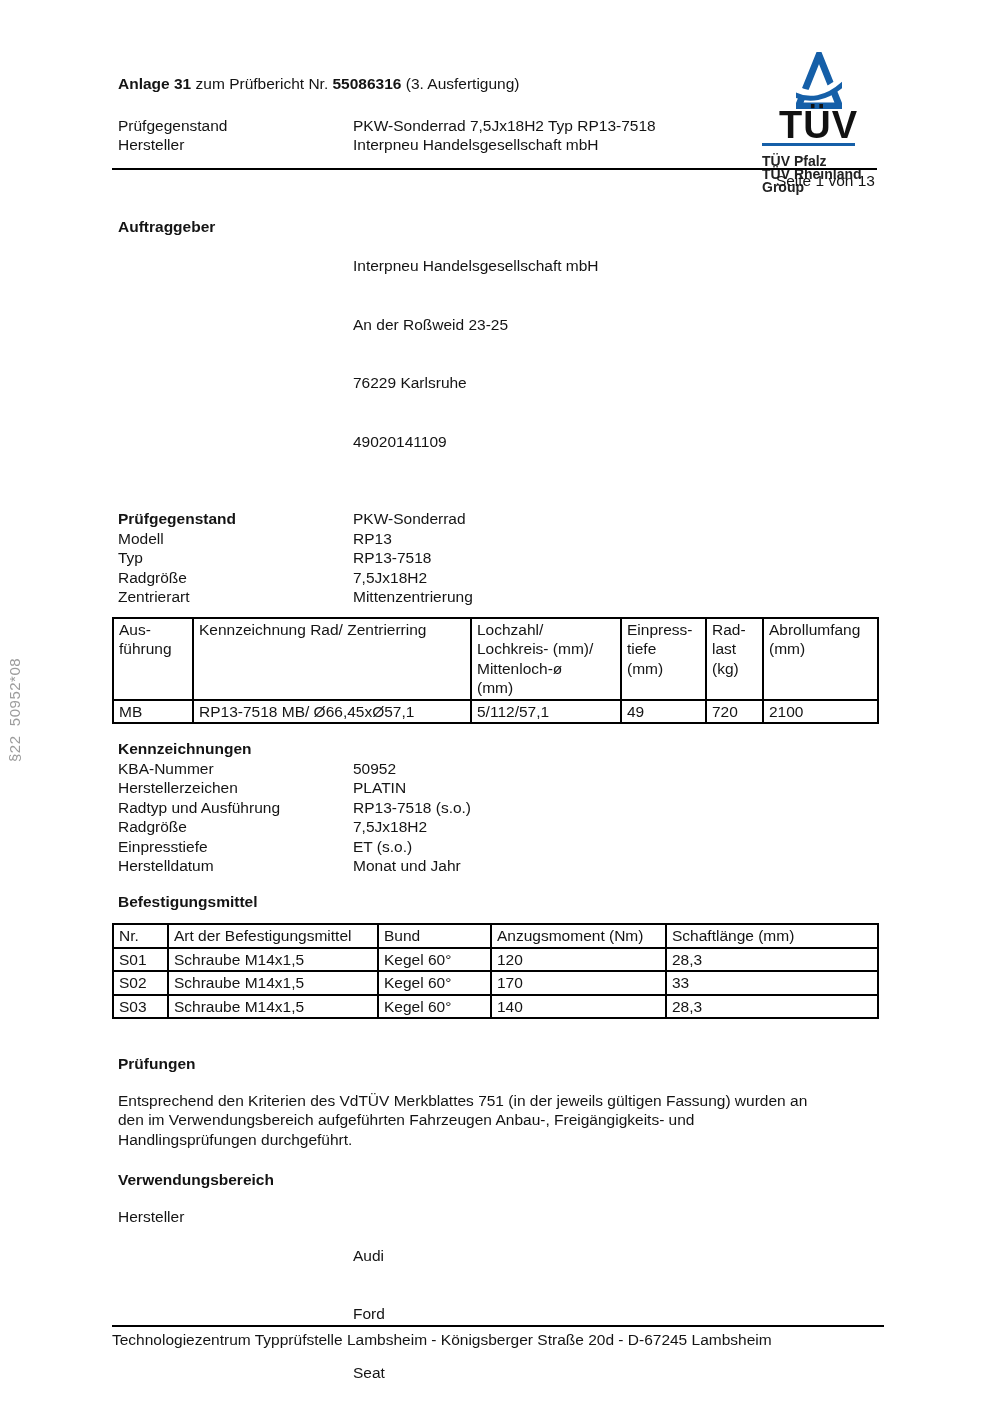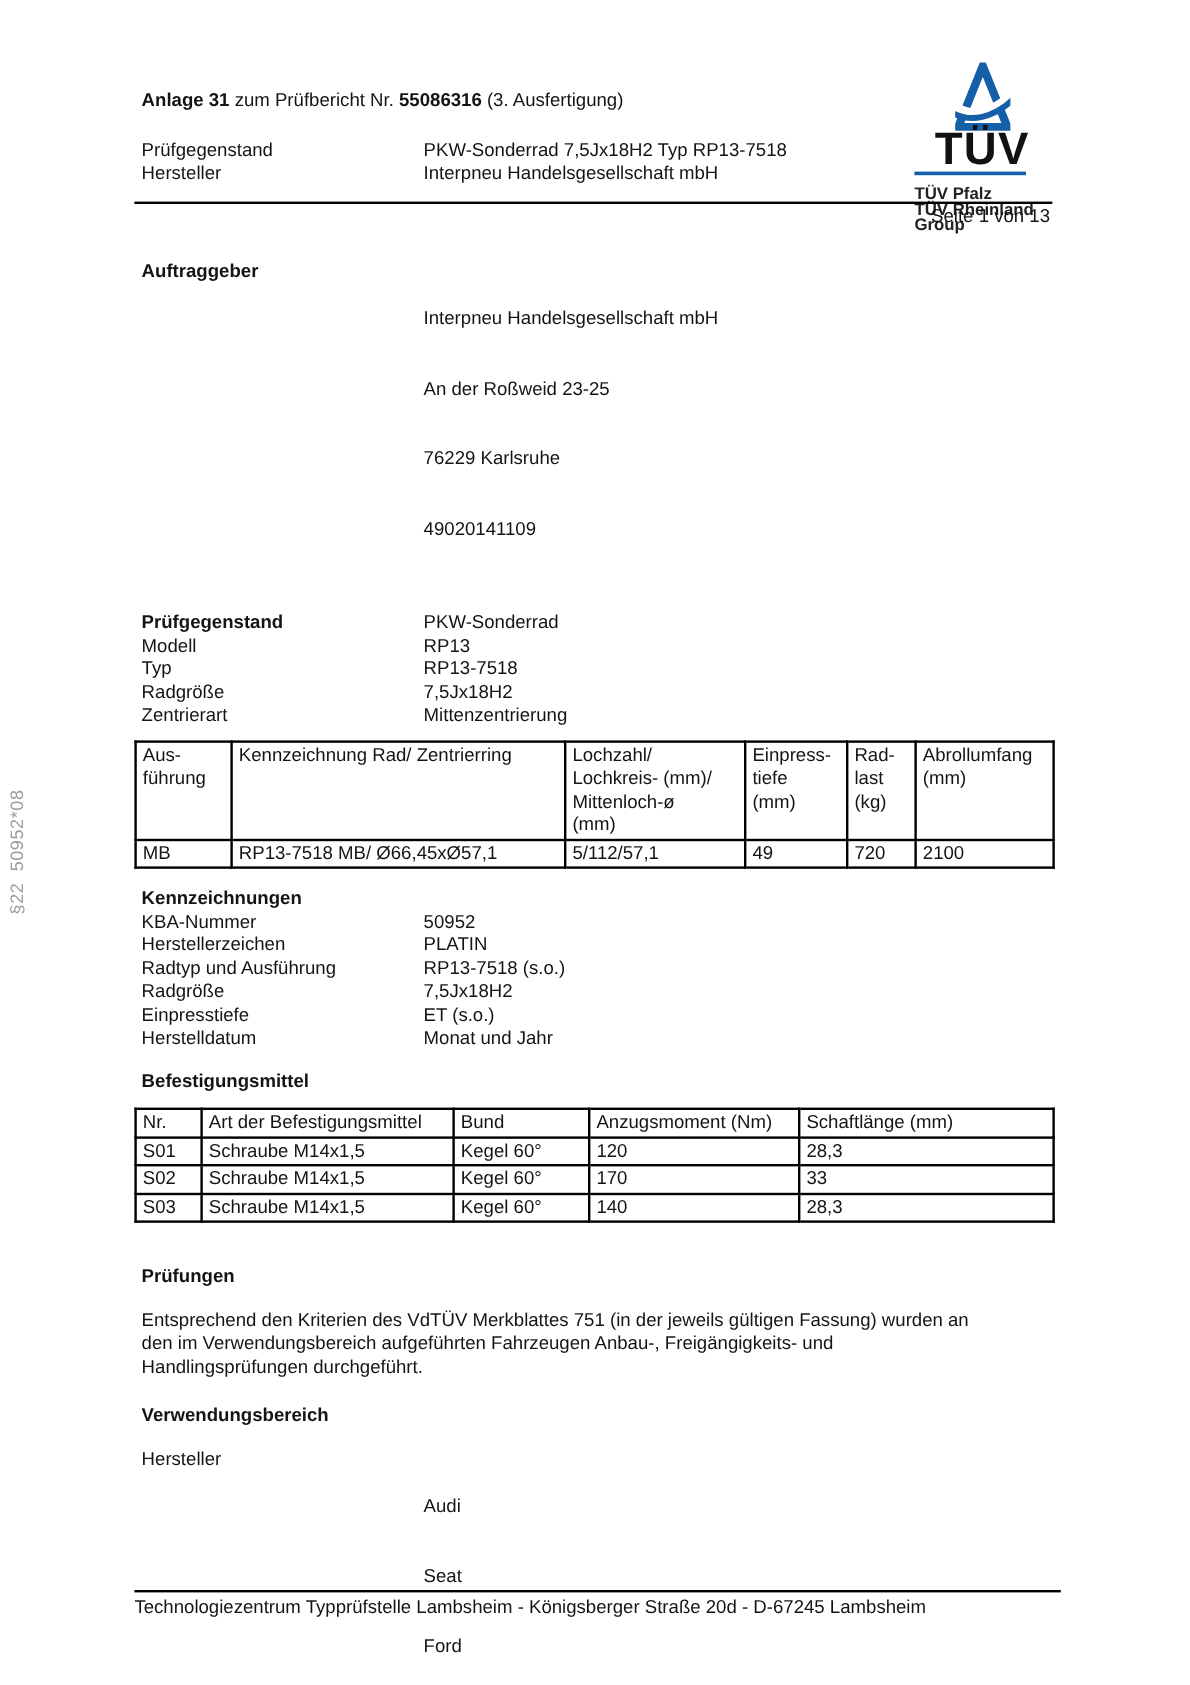--- a/index.html
+++ b/index.html
@@ -238,22 +238,22 @@
     <p class="par">Entsprechend den Kriterien des VdTÜV Merkblattes 751 (in der jeweils gültigen Fassung) wurden an
 den im Verwendungsbereich aufgeführten Fahrzeugen Anbau-, Freigängigkeits- und
 Handlingsprüfungen durchgeführt.</p>
 
     <div class="sec-h h-verwendung">Verwendungsbereich</div>
 
     <div class="kv kv-hersteller">
       <div class="k">Hersteller</div>
       <div class="v">
         <div>Audi</div>
+        <div>Ford</div>
         <div>Seat</div>
-        <div>Ford</div>
         
         
       </div>
     </div>
 
   </div>
 
   <div class="footer">
     <div>Technologiezentrum Typprüfstelle Lambsheim - Königsberger Straße 20d - D-67245 Lambsheim</div>
   </div>

